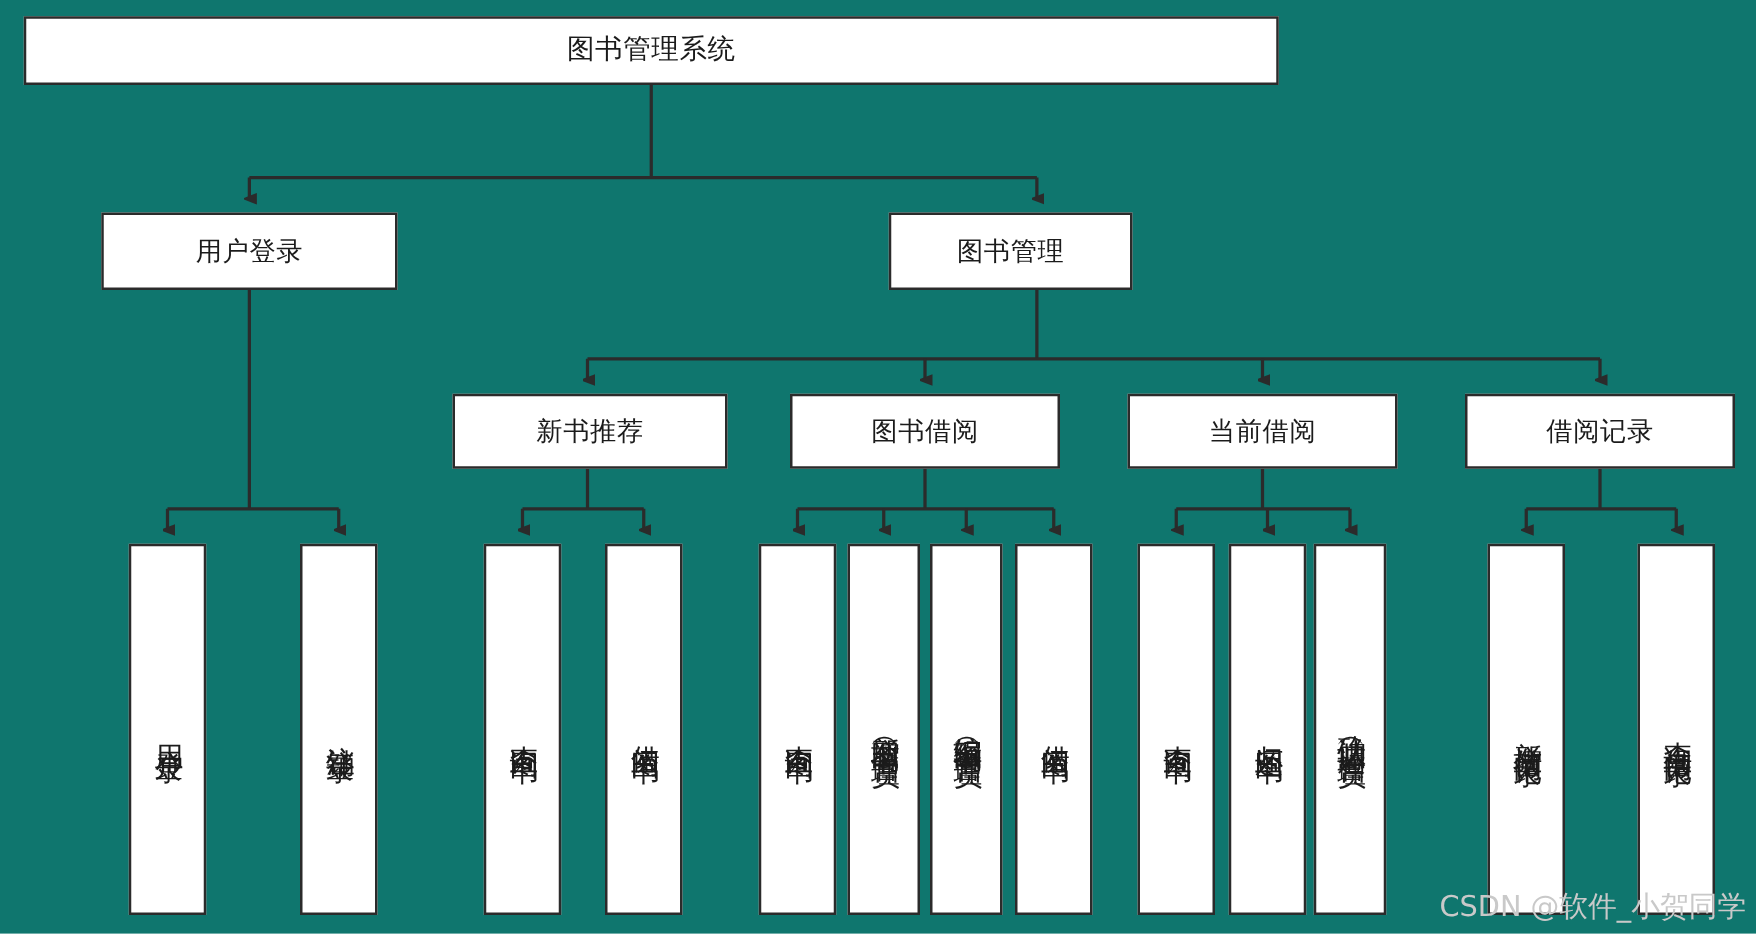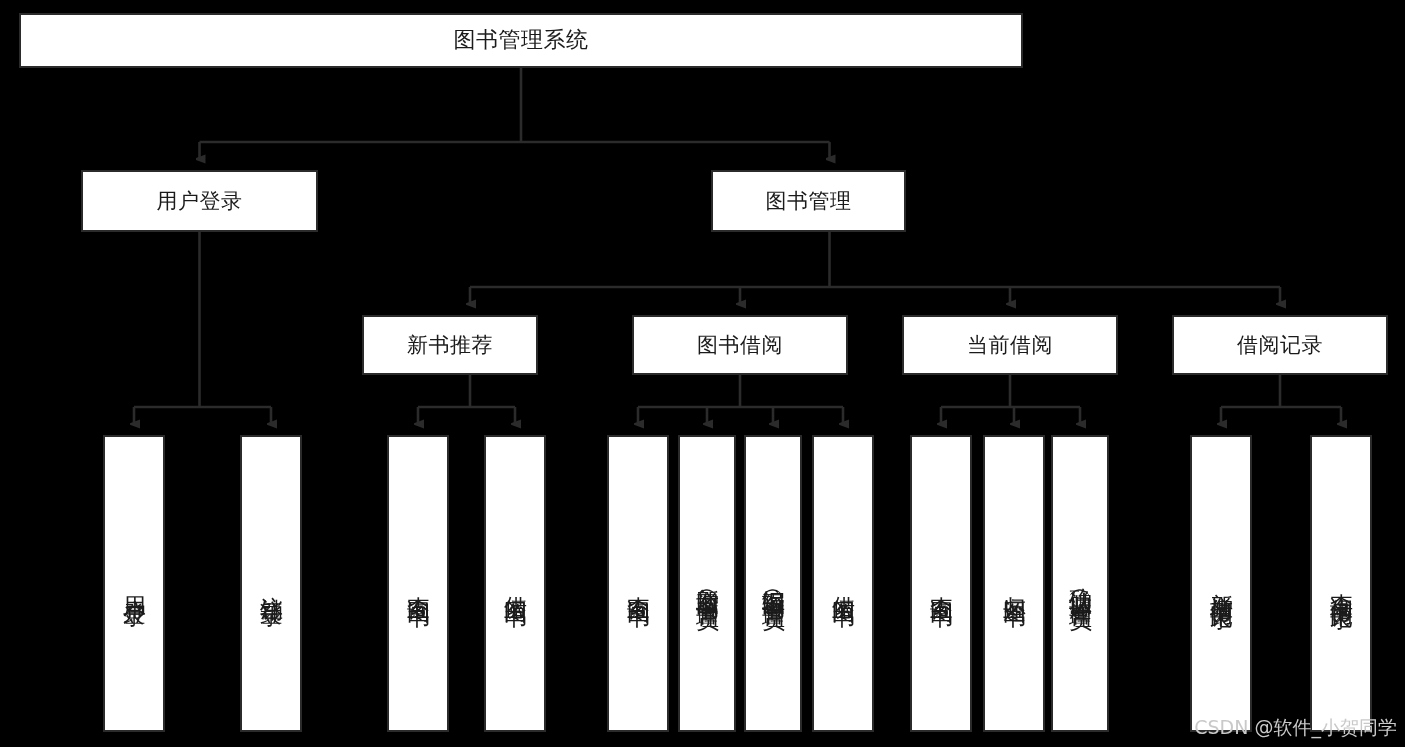--- a/index.html
+++ b/index.html
@@ -8,21 +8,21 @@
     padding: 0;
     background: #ffffff;
   }
   body {
     font-family: "DejaVu Sans", "Liberation Sans", sans-serif;
   }
   #canvas {
     position: relative;
     width: 1405px;
     height: 747px;
-    background: #000000;
+    background: #0f766e;
     overflow: hidden;
   }
   svg#edges {
     position: absolute;
     left: 0;
     top: 0;
     width: 1405px;
     height: 747px;
     pointer-events: none;
   }
@@ -58,21 +58,21 @@
     text-orientation: upright;
     font-size: 23px;
     line-height: 1.12;
     letter-spacing: 3px;
     white-space: nowrap;
   }
   .watermark {
     position: absolute;
     right: 8px;
     bottom: 6px;
-    font-size: 19px;
+    font-size: 23px;
     color: #c9c9c9;
     z-index: 5;
     white-space: nowrap;
     font-family: "DejaVu Sans", "Liberation Sans", sans-serif;
   }
 </style>
 </head>
 <body>
 
 <div id="canvas">
@@ -123,21 +123,21 @@
   <div id="node-layer">
       <div class="node h root" style="left: 19px; top: 13px; width: 1004px; height: 55px;">
         <span class="lbl">图书管理系统</span>
       </div>
       <div class="node h" style="left: 81px; top: 170px; width: 237px; height: 62px;">
         <span class="lbl">用户登录</span>
       </div>
       <div class="node h" style="left: 711px; top: 170px; width: 195px; height: 62px;">
         <span class="lbl">图书管理</span>
       </div>
-      <div class="node h" style="left: 362px; top: 315px; width: 176px; height: 60px;">
+      <div class="node h" style="left: 362px; top: 315px; width: 220px; height: 60px;">
         <span class="lbl">新书推荐</span>
       </div>
       <div class="node h" style="left: 632px; top: 315px; width: 216px; height: 60px; align-items: center;">
         <span class="lbl">图书借阅</span>
       </div>
       <div class="node h" style="left: 902px; top: 315px; width: 216px; height: 60px;">
         <span class="lbl">当前借阅</span>
       </div>
       <div class="node h" style="left: 1172px; top: 315px; width: 216px; height: 60px;">
         <span class="lbl">借阅记录</span>

